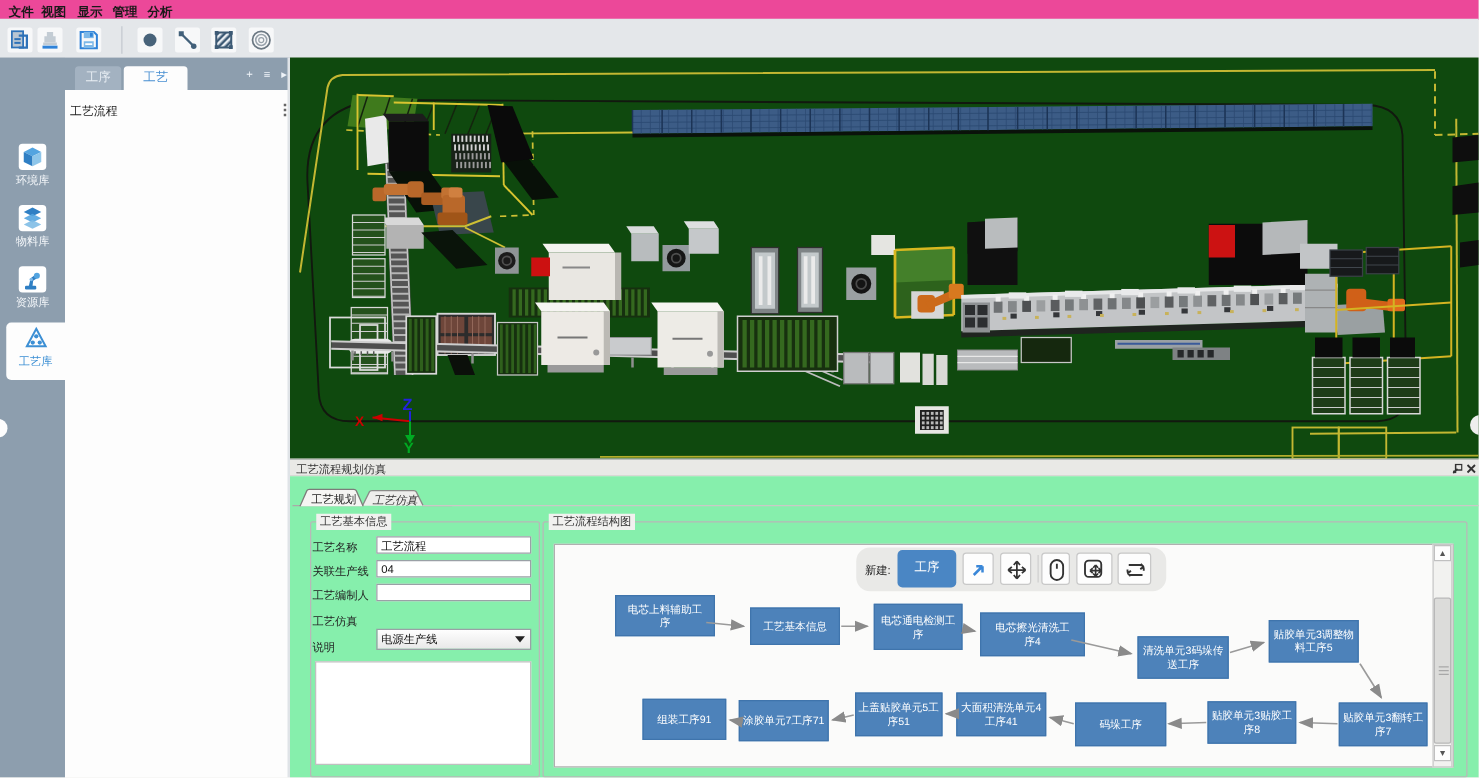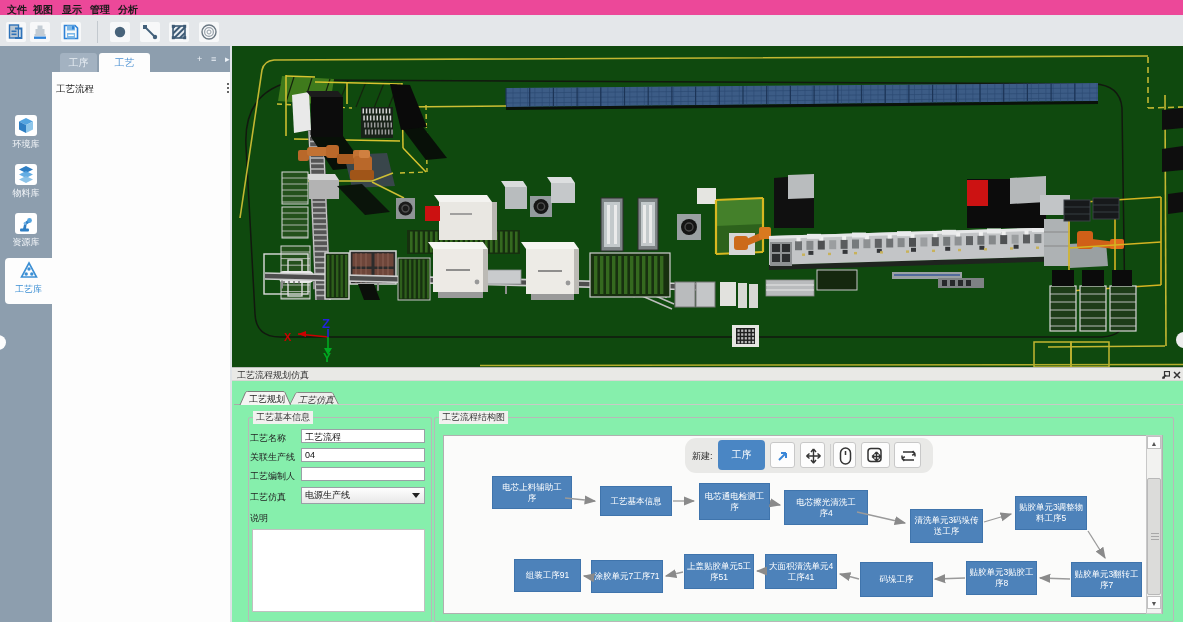--- a/index.html
+++ b/index.html
@@ -901,21 +901,21 @@
   <div class="gbox" style="left:16px;top:36px;width:184px;height:205px;"></div>
   <div class="glegend" style="left:21px;top:30px;">工艺基本信息</div>
 
   <div class="flabel" style="left:18px;top:51px;">工艺名称</div>
   <div class="finput" style="left:69px;top:48px;width:124px;height:14px;">工艺流程</div>
   <div class="flabel" style="left:18px;top:70px;">关联生产线</div>
   <div class="finput" style="left:69px;top:67px;width:124px;height:14px;">04</div>
   <div class="flabel" style="left:18px;top:89px;">工艺编制人</div>
   <div class="finput" style="left:69px;top:86px;width:124px;height:14px;"></div>
   <div class="flabel" style="left:18px;top:110px;">工艺仿真</div>
-  <div class="finput fsel" style="left:69px;top:106px;width:124px;height:17px;font-family:Liberation Serif, serif;">电源生产线<span style="position:absolute;right:4px;top:5px;width:0;height:0;border-left:4px solid transparent;border-right:4px solid transparent;border-top:5px solid #222;"></span></div>
+  <div class="finput fsel" style="left:69px;top:122px;width:124px;height:17px;font-family:Liberation Serif, serif;">电源生产线<span style="position:absolute;right:4px;top:5px;width:0;height:0;border-left:4px solid transparent;border-right:4px solid transparent;border-top:5px solid #222;"></span></div>
   <div class="flabel" style="left:18px;top:131px;">说明</div>
   <div id="ftext" style="left:20px;top:148px;width:173px;height:83px;"></div>
 
   <div class="gbox" style="left:202px;top:36px;width:740px;height:205px;"></div>
   <div class="glegend" style="left:207px;top:30px;text-align:right;">工艺流程结构图</div>
 
   <div id="fcanvas" style="left:211px;top:54px;width:720px;height:179px;"></div>
 
   <div id="fctoolbar" style="left:453px;top:57px;width:248px;height:35px;border-radius:11px;">
     <span style="position:absolute;left:7px;top:12px;font-size:9px;color:#222;">新建:</span>

